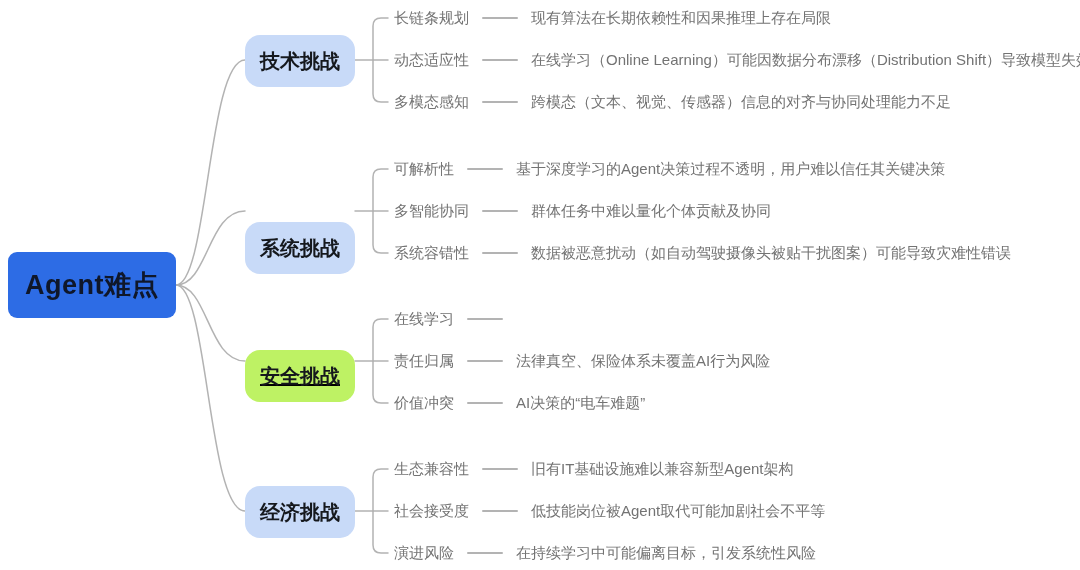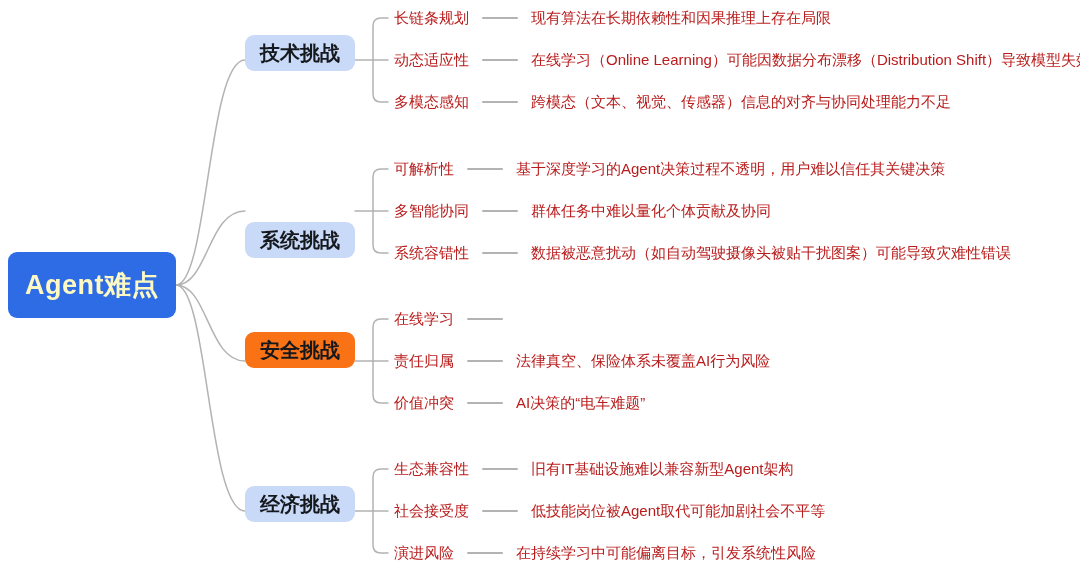--- a/index.html
+++ b/index.html
@@ -10,35 +10,35 @@
     font-family:"Liberation Sans","DejaVu Sans",sans-serif;
     overflow:hidden;
   }
   #links{position:absolute;left:0;top:0;width:1080px;height:570px;z-index:0;}
   .root-node{
     position:absolute;left:8px;top:252px;width:168px;height:66px;
     border-radius:9px;display:flex;align-items:center;justify-content:center;
     z-index:2;cursor:pointer;
   }
   .root-node span{
-    color:#fef9c3;font-size:27px;font-weight:bold;letter-spacing:.5px;white-space:nowrap;
+    color:#0f172a;font-size:27px;font-weight:bold;letter-spacing:.5px;white-space:nowrap;
   }
   .branch-box{
-    position:absolute;left:245px;width:110px;height:36px;border-radius:9px;
+    position:absolute;left:245px;width:110px;height:52px;border-radius:15px;
     display:flex;align-items:center;justify-content:center;z-index:2;cursor:pointer;
   }
   .branch-box span{
     color:#15181d;font-size:20px;font-weight:bold;white-space:nowrap;
   }
   .row{
     position:absolute;height:22px;display:flex;align-items:center;
     white-space:nowrap;z-index:2;
   }
   .item-label,.desc{
-    font-size:15px;color:#b91c1c;line-height:22px;
+    font-size:15px;color:#737373;line-height:22px;
   }
   .dash{
     display:inline-block;width:36px;height:2px;border-radius:1px;
     margin:0 13px;flex:0 0 auto;
   }
 </style>
 </head>
 <body>
 
 <div class="canvas">
@@ -97,21 +97,21 @@
       <div class="row" style="left: 394px; top: 200px;">
         <span class="item-label">多智能协同</span>
         <span class="dash" style="background: rgb(179, 179, 179);"></span>
         <span class="desc">群体任务中难以量化个体贡献及协同</span>
       </div>
       <div class="row" style="left: 394px; top: 242px;">
         <span class="item-label">系统容错性</span>
         <span class="dash" style="background: rgb(179, 179, 179);"></span>
         <span class="desc">数据被恶意扰动（如自动驾驶摄像头被贴干扰图案）可能导致灾难性错误</span>
       </div>
-      <div class="branch-box" style="top: 332px; background: #f97316;">
+      <div class="branch-box" style="top: 350px; background: #bef264; text-decoration: underline;">
         <span>安全挑战</span>
       </div>
       <div class="row" style="left: 394px; top: 308px;">
         <span class="item-label">在线学习</span>
         <span class="dash" style="background: rgb(179, 179, 179);"></span>
       </div>
       <div class="row" style="left: 394px; top: 350px;">
         <span class="item-label">责任归属</span>
         <span class="dash" style="background: rgb(179, 179, 179);"></span>
         <span class="desc">法律真空、保险体系未覆盖AI行为风险</span>

